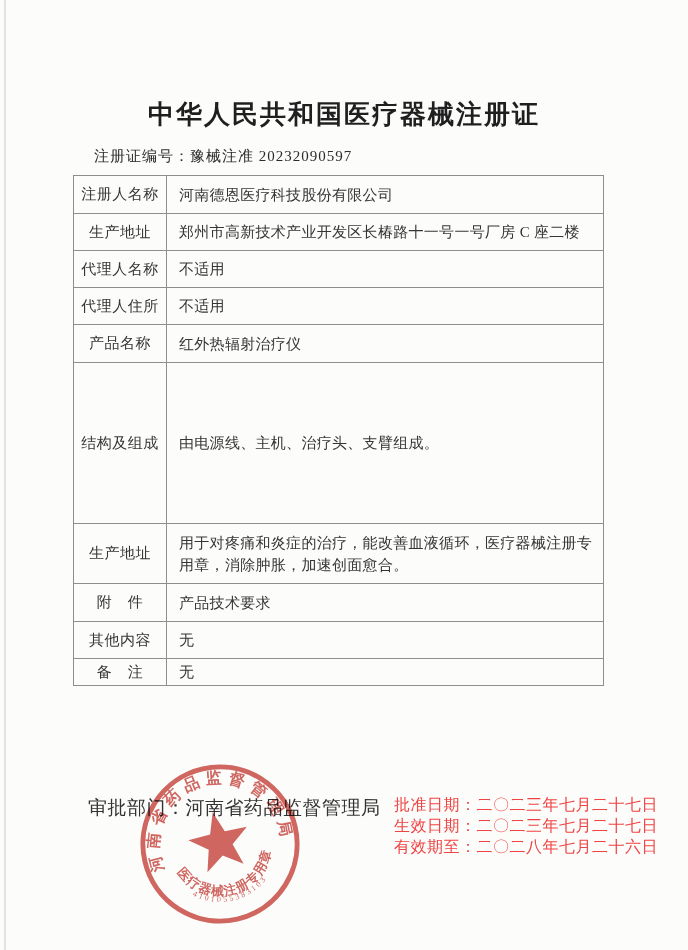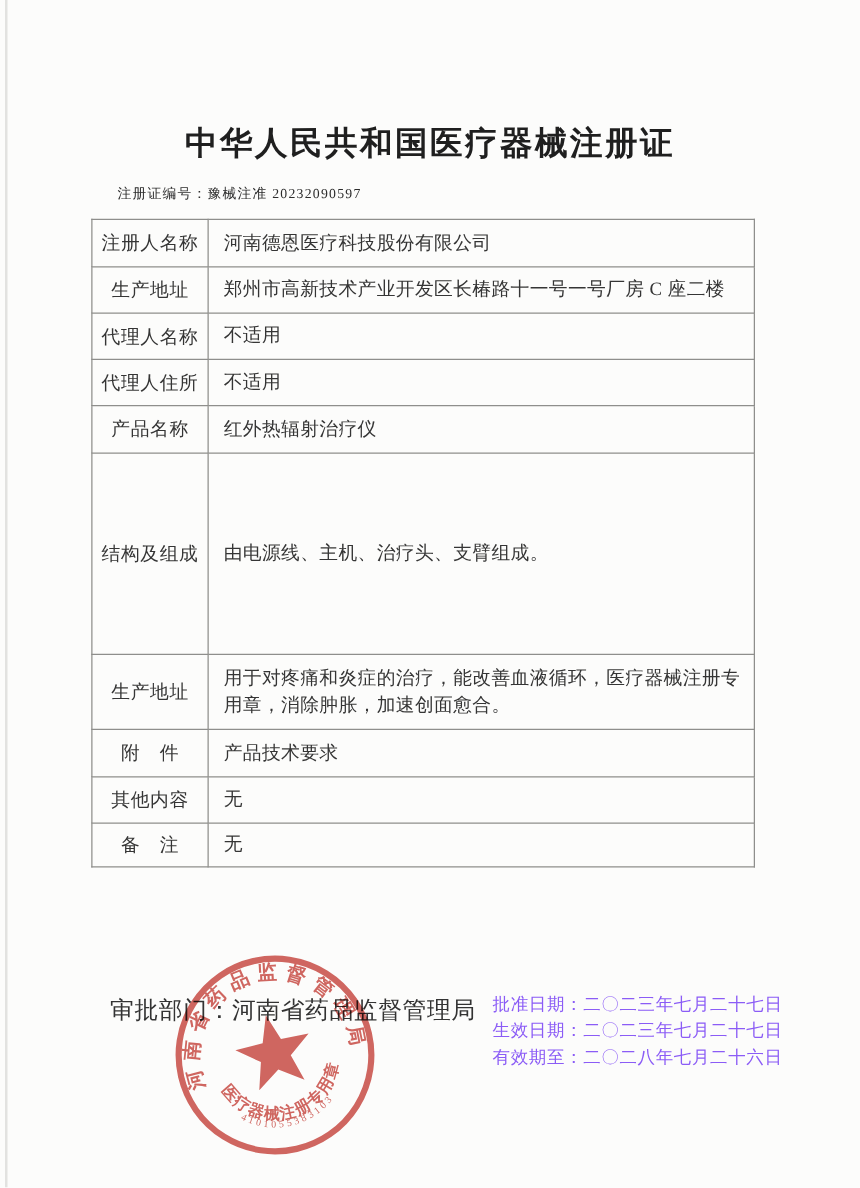--- a/index.html
+++ b/index.html
@@ -17,21 +17,21 @@
     background: #e2e2e0;
   }
   .doc-title {
     position: absolute; top: 97px; left: 0; right: 0;
     text-align: center;
     font-size: 26px; font-weight: bold;
     letter-spacing: 2px; color: #1f1f1f;
   }
   .cert-line {
     position: absolute; top: 147px; left: 94px;
-    font-size: 11px; letter-spacing: 1px; color: #2c2c2c;
+    font-size: 15px; letter-spacing: 1px; color: #2c2c2c;
   }
   table.cert {
     position: absolute; top: 175px; left: 73px;
     width: 531px;
     border-collapse: collapse;
     table-layout: fixed;
   }
   table.cert td {
     border: 1px solid #8e8e8c;
     vertical-align: middle;
@@ -47,28 +47,28 @@
   td.val {
     padding: 2px 8px 2px 12px;
     letter-spacing: 0.3px;
     line-height: 22px;
   }
   tr.h38  { height: 38px; }
   tr.h37  { height: 37px; }
   tr.h50  { height: 50px; }
   tr.h179 { height: 161px; }
   tr.h60  { height: 60px; }
-  tr.h35  { height: 35px; }
+  tr.h35  { height: 27px; }
   .approval {
     position: absolute; top: 795px; left: 88px;
     font-size: 19px; letter-spacing: 0.5px; color: #333;
   }
   .dates {
     position: absolute; top: 794px; left: 394px;
-    font-size: 14px; color: #8b5cf6;
+    font-size: 16px; color: #ef4444;
   }
   .dates .date-line { line-height: 21px; letter-spacing: 0.5px; }
   .stamp {
     position: absolute; left: 136px; top: 760px;
     width: 168px; height: 168px;
     transform: rotate(-13deg);
     opacity: 0.82;
     mix-blend-mode: multiply;
     pointer-events: none;
   }

